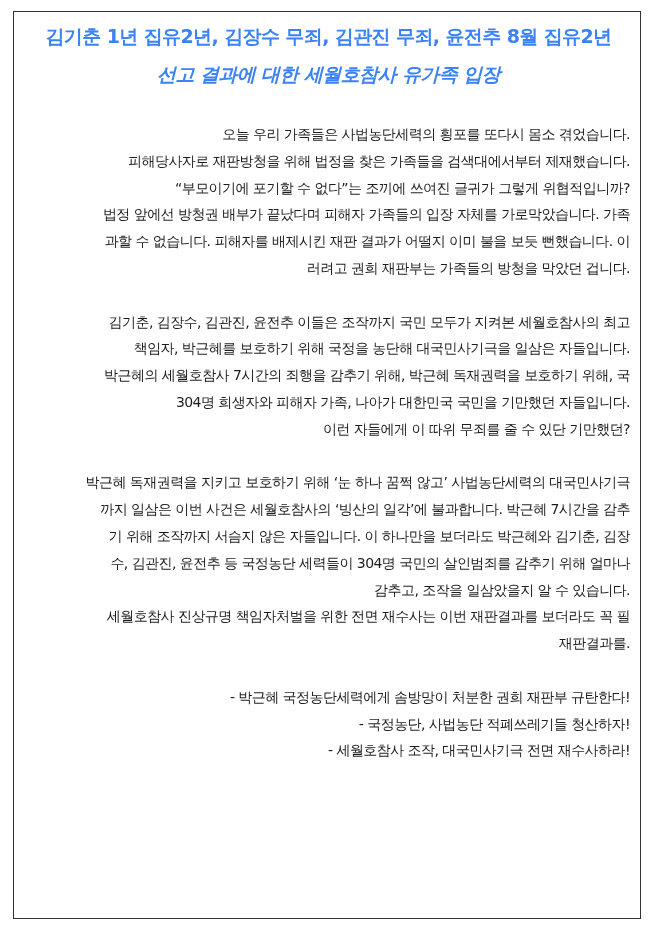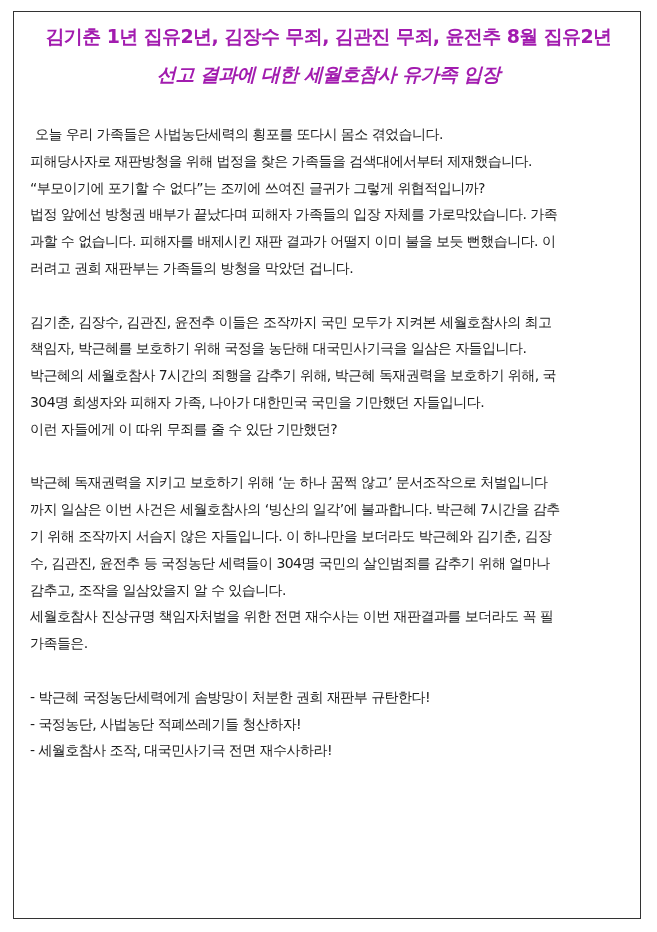--- a/index.html
+++ b/index.html
@@ -25,39 +25,40 @@
       box-sizing: border-box;
     }
     .title {
       position: absolute;
       left: 0;
       width: 100%;
       text-align: center;
       font-weight: bold;
       font-size: 19px;
       letter-spacing: -0.6px;
-      color: #a21caf;
+      color: #3b82f6;
       white-space: nowrap;
     }
     .title.l1 { top: 24px; }
     .title.l2 { top: 62px; font-style: italic; }
     .body {
       position: absolute;
       left: 30px;
       top: 121px;
       width: 600px;
       font-size: 14px;
       letter-spacing: -0.55px;
       line-height: 26.8px;
       color: #1c1c1c;
     }
     .line {
       display: block;
       white-space: nowrap;
       height: 26.8px;
+      text-align: right;
     }
     .line.indent { padding-left: 5px; }
     .gap { display: block; height: 26.8px; }
   </style>
 </head>
 <body>
 
 <div class="frame"></div>
 
 <div class="title l1">김기춘 1년 집유2년, 김장수 무죄, 김관진 무죄, 윤전추 8월 집유2년</div>
@@ -75,27 +76,27 @@
   <span class="gap"></span>
   <div>
     <span class="line">김기춘, 김장수, 김관진, 윤전추 이들은 조작까지 국민 모두가 지켜본 세월호참사의 최고</span>
     <span class="line">책임자, 박근혜를 보호하기 위해 국정을 농단해 대국민사기극을 일삼은 자들입니다.</span>
     <span class="line">박근혜의 세월호참사 7시간의 죄행을 감추기 위해, 박근혜 독재권력을 보호하기 위해, 국</span>
     <span class="line">304명 희생자와 피해자 가족, 나아가 대한민국 국민을 기만했던 자들입니다.</span>
     <span class="line">이런 자들에게 이 따위 무죄를 줄 수 있단 기만했던?</span>
   </div>
   <span class="gap"></span>
   <div>
-    <span class="line">박근혜 독재권력을 지키고 보호하기 위해 ‘눈 하나 꿈쩍 않고’ 문서조작으로 처벌입니다</span>
+    <span class="line">박근혜 독재권력을 지키고 보호하기 위해 ‘눈 하나 꿈쩍 않고’ 사법농단세력의 대국민사기극</span>
     <span class="line">까지 일삼은 이번 사건은 세월호참사의 ‘빙산의 일각’에 불과합니다. 박근혜 7시간을 감추</span>
     <span class="line">기 위해 조작까지 서슴지 않은 자들입니다. 이 하나만을 보더라도 박근혜와 김기춘, 김장</span>
     <span class="line">수, 김관진, 윤전추 등 국정농단 세력들이 304명 국민의 살인범죄를 감추기 위해 얼마나</span>
     <span class="line">감추고, 조작을 일삼았을지 알 수 있습니다.</span>
     <span class="line">세월호참사 진상규명 책임자처벌을 위한 전면 재수사는 이번 재판결과를 보더라도 꼭 필</span>
-    <span class="line">가족들은.</span>
+    <span class="line">재판결과를.</span>
   </div>
   <span class="gap"></span>
   <div>
     <span class="line">- 박근혜 국정농단세력에게 솜방망이 처분한 권희 재판부 규탄한다!</span>
     <span class="line">- 국정농단, 사법농단 적폐쓰레기들 청산하자!</span>
     <span class="line">- 세월호참사 조작, 대국민사기극 전면 재수사하라!</span>
   </div>
 </div>
 
 </body></html>

